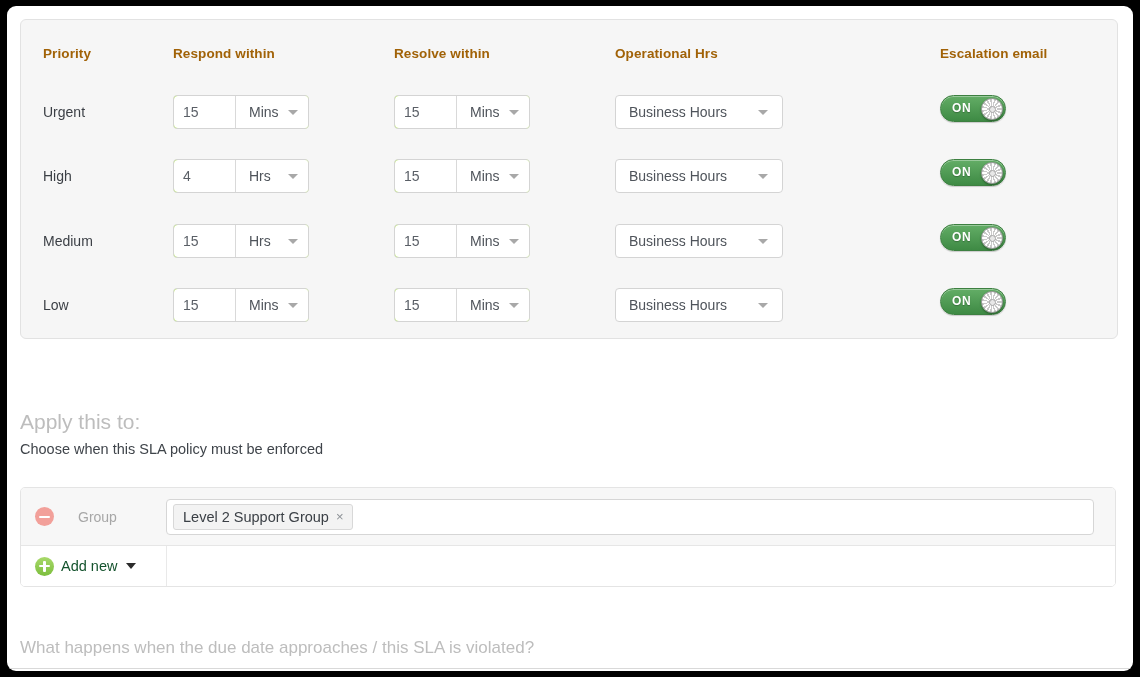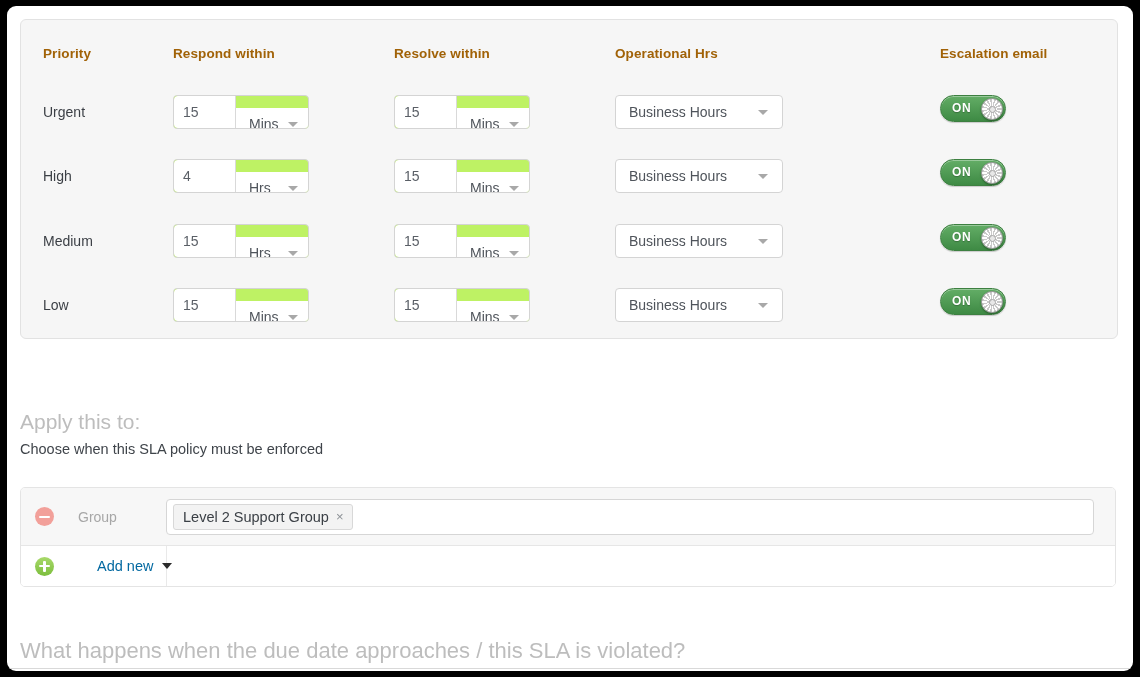--- a/index.html
+++ b/index.html
@@ -100,21 +100,20 @@
     height: 100%;
     display: flex;
     align-items: center;
     justify-content: flex-start;
     padding-left: 13px;
     font-size: 14px;
     color: #4f545b;
     position: relative;
     background: #ffffff;
     white-space: nowrap;
-    margin-top: 12px;
   }
   .caret {
     position: absolute;
     right: 10px;
     top: 50%;
     width: 0; height: 0;
     margin-top: -2px;
     border-left: 5px solid transparent;
     border-right: 5px solid transparent;
     border-top: 5px solid #a8a8a8;
@@ -306,38 +305,37 @@
   .icon-plus::before, .icon-plus::after {
     content: "";
     position: absolute;
     background: #ffffff;
     border-radius: 1px;
   }
   .icon-plus::before { left: 4px; top: 8.3px; width: 11px; height: 2.5px; }
   .icon-plus::after  { left: 8.3px; top: 4px; width: 2.5px; height: 11px; }
   .addnew-text {
     font-size: 14.5px;
-    color: #0369a1;
-    white-space: nowrap;
-    margin-left: 36px;
+    color: #14532d;
+    white-space: nowrap;
   }
   .caret-dark {
     width: 0; height: 0;
     border-left: 5px solid transparent;
     border-right: 5px solid transparent;
     border-top: 6px solid #2b2b2b;
     margin-left: 2px;
   }
 
   
   .bottom-head {
     position: absolute;
     left: 13px;
     top: 632px;
-    font-size: 22px;
+    font-size: 17px;
     color: #bdbdbd;
     white-space: nowrap;
   }
   .bottom-rule {
     position: absolute;
     left: 0; right: 0;
     top: 662px;
     height: 1px;
     background: #d9d9d9;
   }

